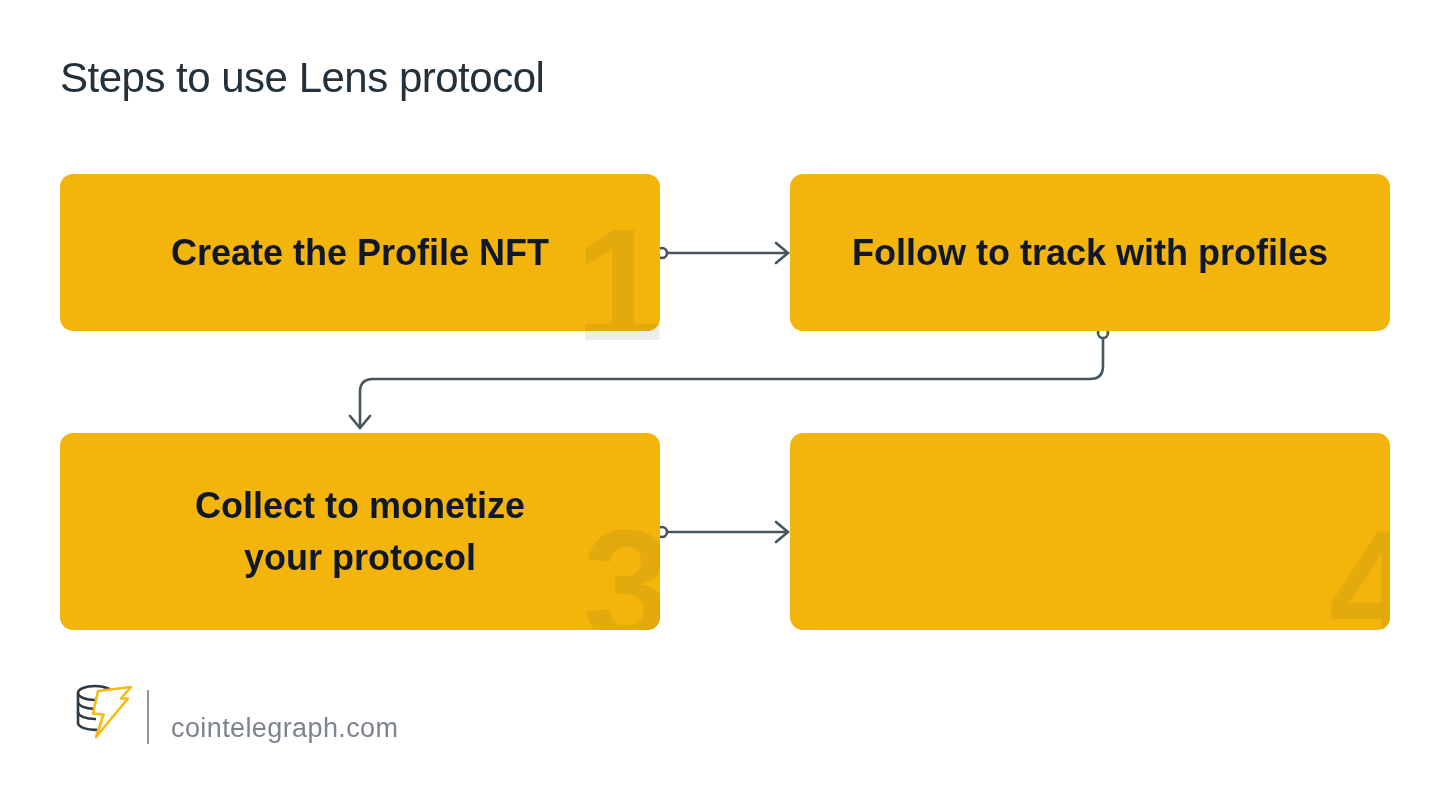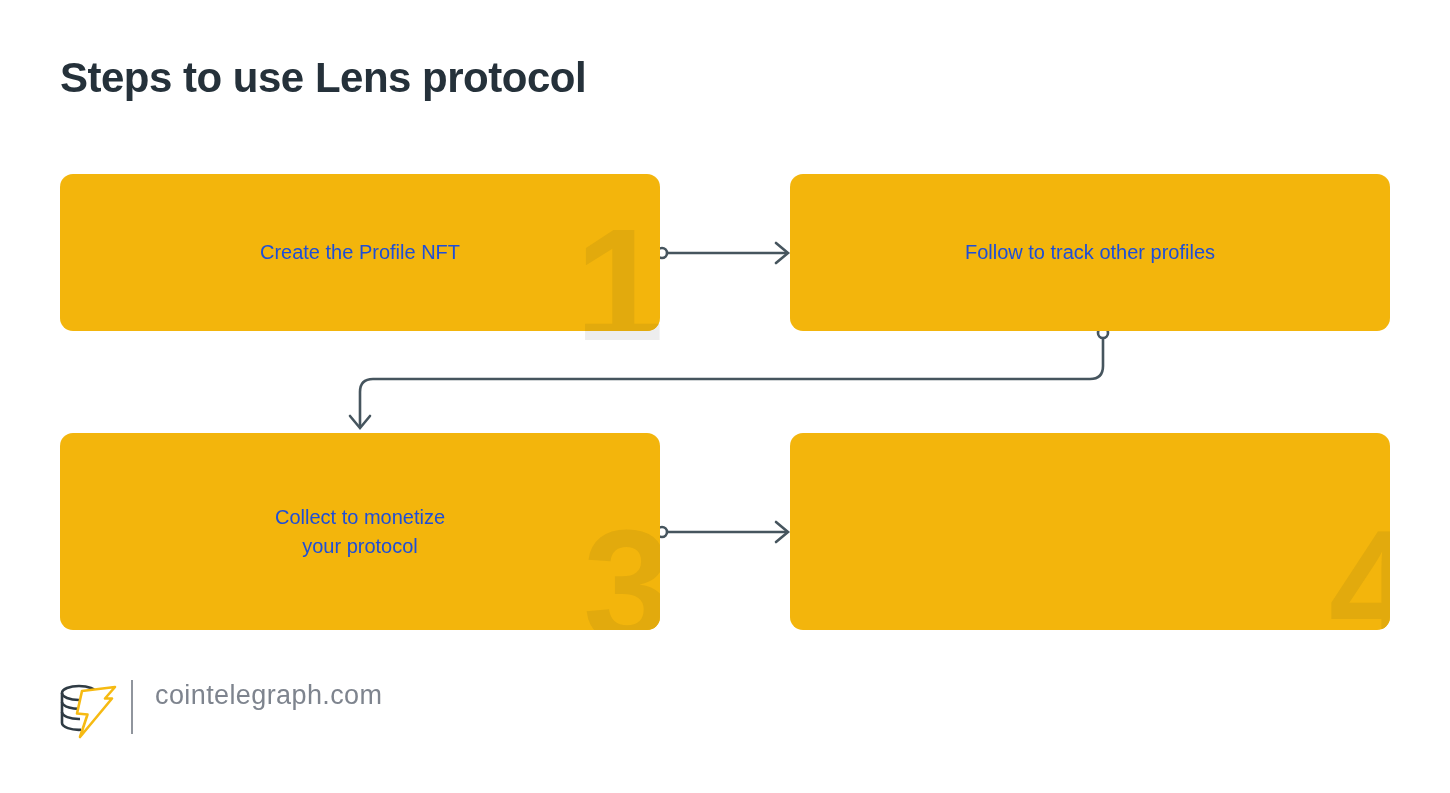--- a/index.html
+++ b/index.html
@@ -13,21 +13,21 @@
     width: 1450px;
     height: 793px;
     background: #ffffff;
     overflow: hidden;
   }
   .page-title {
     position: absolute;
     left: 60px;
     top: 54px;
     font-size: 42px;
-    font-weight: bold;
+    font-weight: normal;
     letter-spacing: -0.5px;
     color: #25313a;
   }
   .step-wrap {
     position: absolute;
     width: 600px;
   }
   .step-wrap.r1 { top: 174px; height: 157px; }
   .step-wrap.r2 { top: 433px; height: 197px; }
   .step-wrap.c1 { left: 60px; }
@@ -49,23 +49,23 @@
     background: #f3b50c;
     border-radius: 13px;
     overflow: hidden;
     display: flex;
     align-items: center;
     justify-content: center;
   }
   .step-label {
     position: relative;
     z-index: 2;
-    color: #1d4ed8;
-    font-size: 20px;
-    font-weight: normal;
+    color: #0f172a;
+    font-size: 36px;
+    font-weight: bold;
     line-height: 1.42;
     text-align: center;
     white-space: pre-line;
     padding: 0 40px;
   }
   .step-num {
     position: absolute;
     z-index: 1;
     font-size: 160px;
     font-weight: bold;
@@ -78,25 +78,25 @@
   .connector-layer {
     position: absolute;
     left: 0;
     top: 0;
     width: 1450px;
     height: 793px;
     pointer-events: none;
   }
   .footer {
     position: absolute;
-    left: 55px;
+    left: 71px;
     top: 680px;
     height: 64px;
     display: flex;
-    align-items: flex-start;
+    align-items: flex-end;
   }
   .brand-icon { width: 64px; height: 64px; }
   .footer-divider {
     width: 2px;
     height: 54px;
     background: #90959d;
     margin-left: 12px;
     margin-right: 22px;
   }
   .brand-text {
@@ -116,21 +116,21 @@
     <div class="ghost-num">1</div>
     <div class="step-box">
       <div class="step-num num-1">1</div>
       <div class="step-label">Create the Profile NFT</div>
     </div>
   </div>
 
   <div class="step-wrap r1 c2">
     <div class="step-box">
       <div class="step-num"></div>
-      <div class="step-label">Follow to track other profiles</div>
+      <div class="step-label">Follow to track with profiles</div>
     </div>
   </div>
 
   <div class="step-wrap r2 c1">
     <div class="step-box">
       <div class="step-num num-3">3</div>
       <div class="step-label">Collect to monetize
 your protocol</div>
     </div>
   </div>

